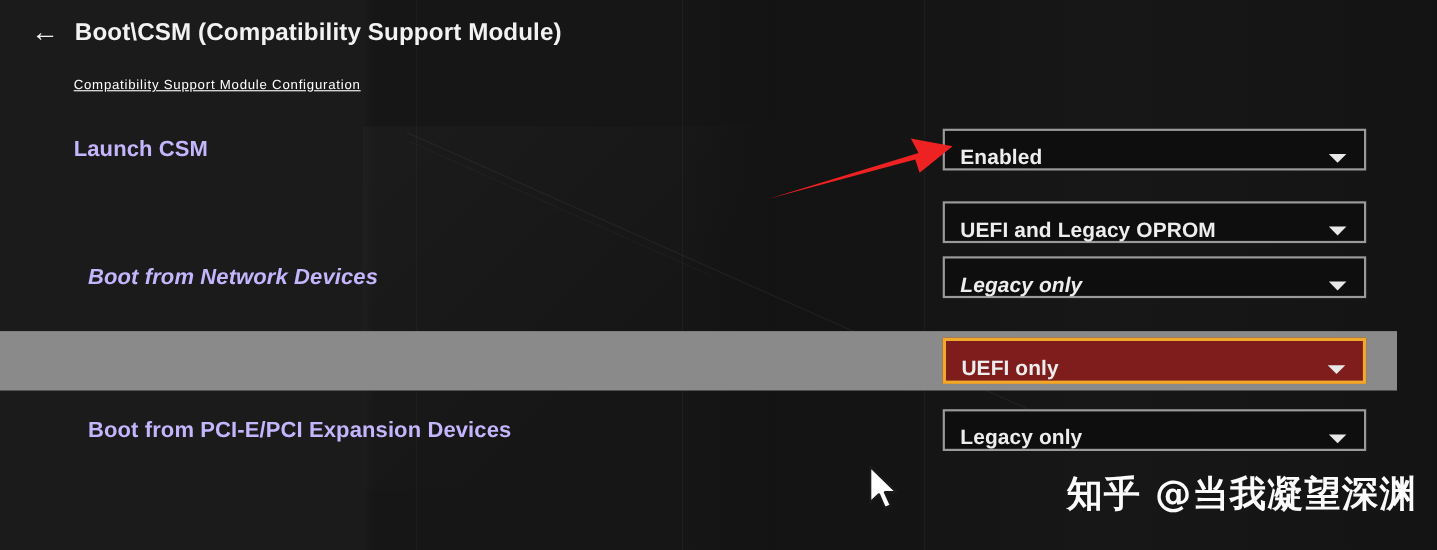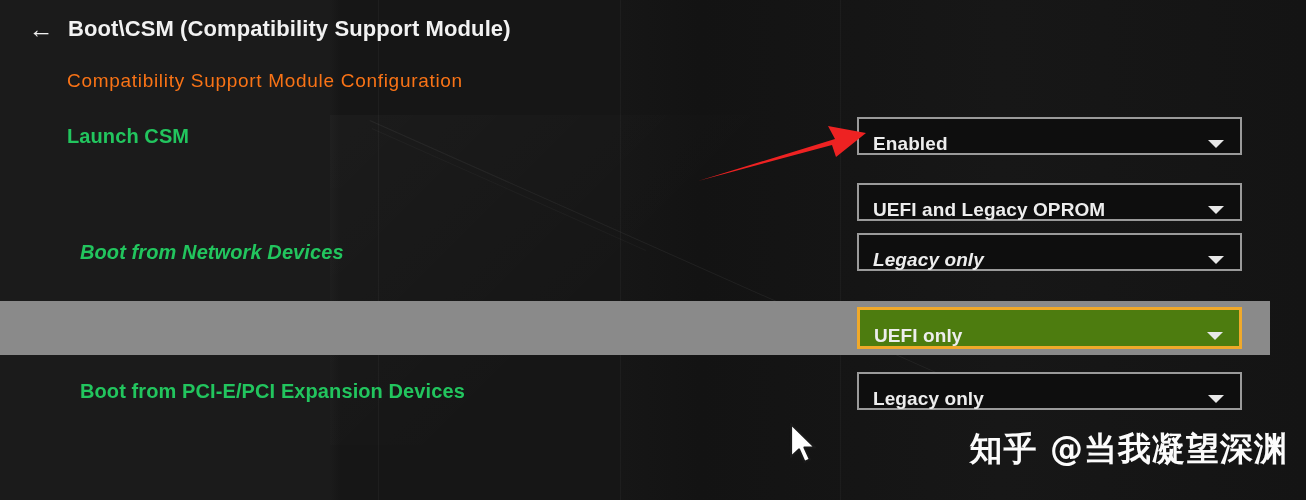--- a/index.html
+++ b/index.html
@@ -87,24 +87,25 @@
     color: #f2f2f2;
     font-size: 22px;
     font-weight: bold;
     letter-spacing: 0.1px;
     white-space: nowrap;
   }
   .subtitle {
     position: absolute;
     left: 67px;
     top: 70px;
-    color: #f97316;
-    font-size: 19px;
+    color: #ffffff;
+    font-size: 12px;
     letter-spacing: 0.7px;
     white-space: nowrap;
+    text-decoration: underline;
   }
 
   
   .rows { position: absolute; left: 0; top: 0; width: 1306px; }
 
   .row {
     position: absolute;
     left: 0;
     width: 1306px;
     height: 54px;
@@ -112,21 +113,21 @@
     align-items: center;
   }
   .row.selected .row-bg {
     position: absolute;
     left: 0; top: 0;
     width: 1270px; height: 54px;
     background: #8a8a8a;
   }
   .row-label {
     position: relative;
-    color: #22c55e;
+    color: #c4b5fd;
     font-size: 20px;
     font-weight: bold;
     white-space: nowrap;
     letter-spacing: 0.1px;
   }
   .row.selected .row-label { color: #f7f7f7; }
 
   
   .dropdown {
     position: absolute;
@@ -136,21 +137,21 @@
     height: 38px;
     background: #0e0e0e;
     border: 2px solid #9a9a9a;
     display: flex;
     align-items: center;
     padding: 16px 10px 0 14px;
   }
   .dropdown.highlighted {
     border-color: #f0a92a;
     border-width: 3px;
-    background: #4d7c0f;
+    background: #7f1d1d;
     top: 6px;
     height: 42px;
   }
   .dropdown-value {
     color: #ededed;
     font-size: 19px;
     font-weight: bold;
     white-space: nowrap;
     letter-spacing: 0.1px;
     flex: 1;

